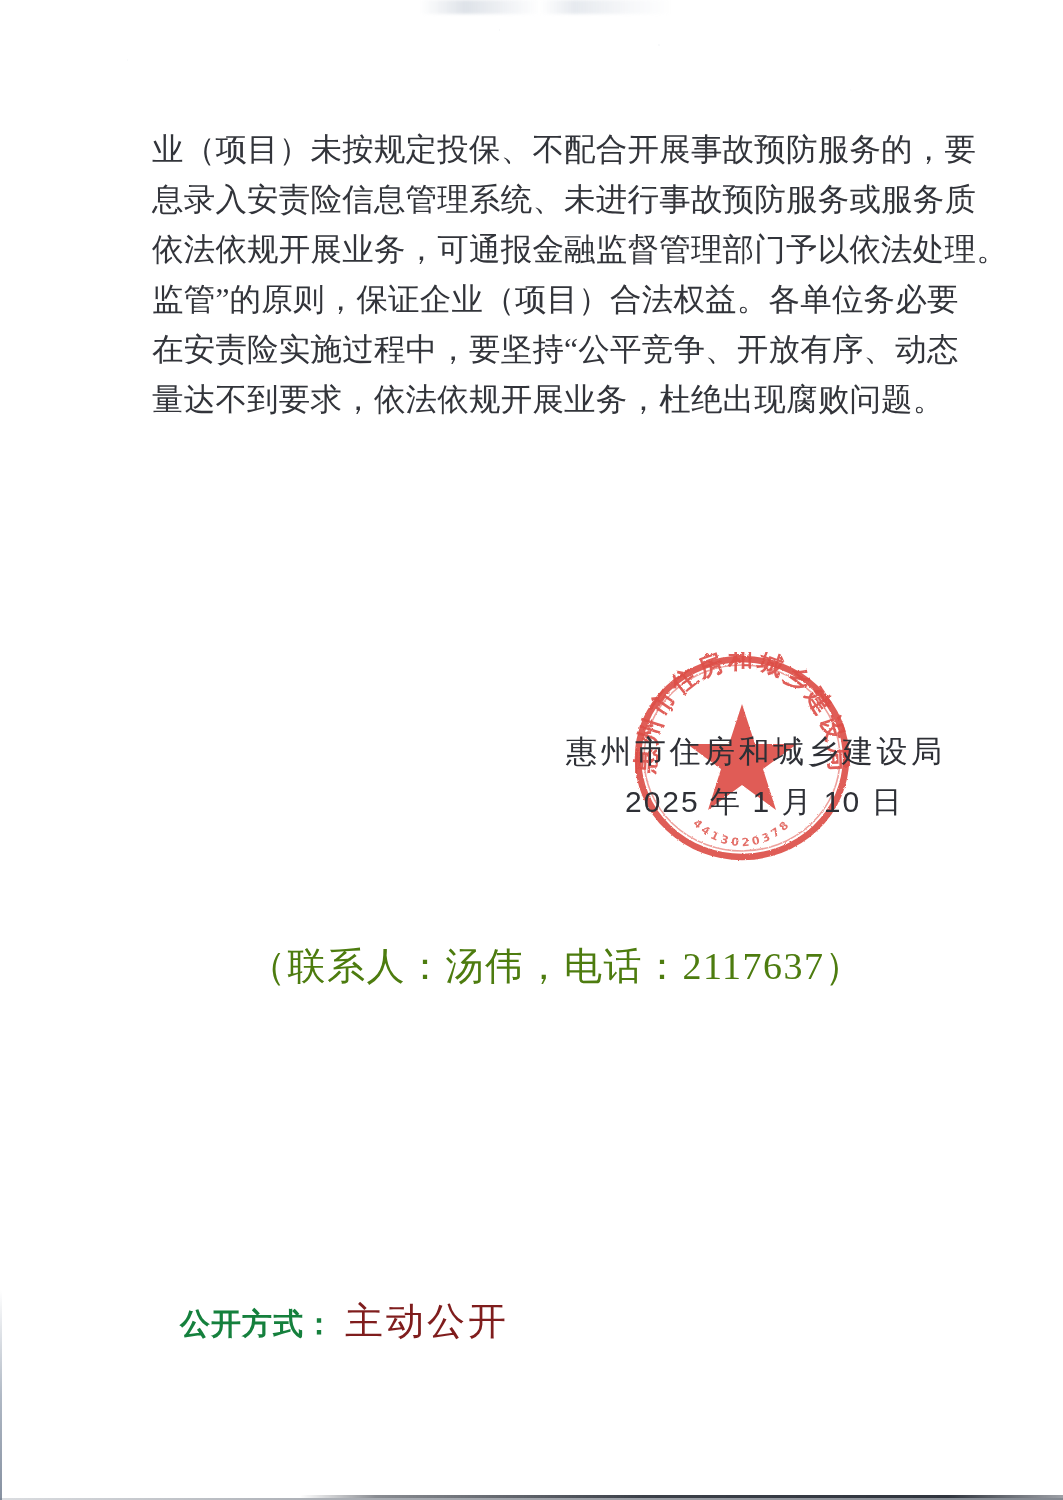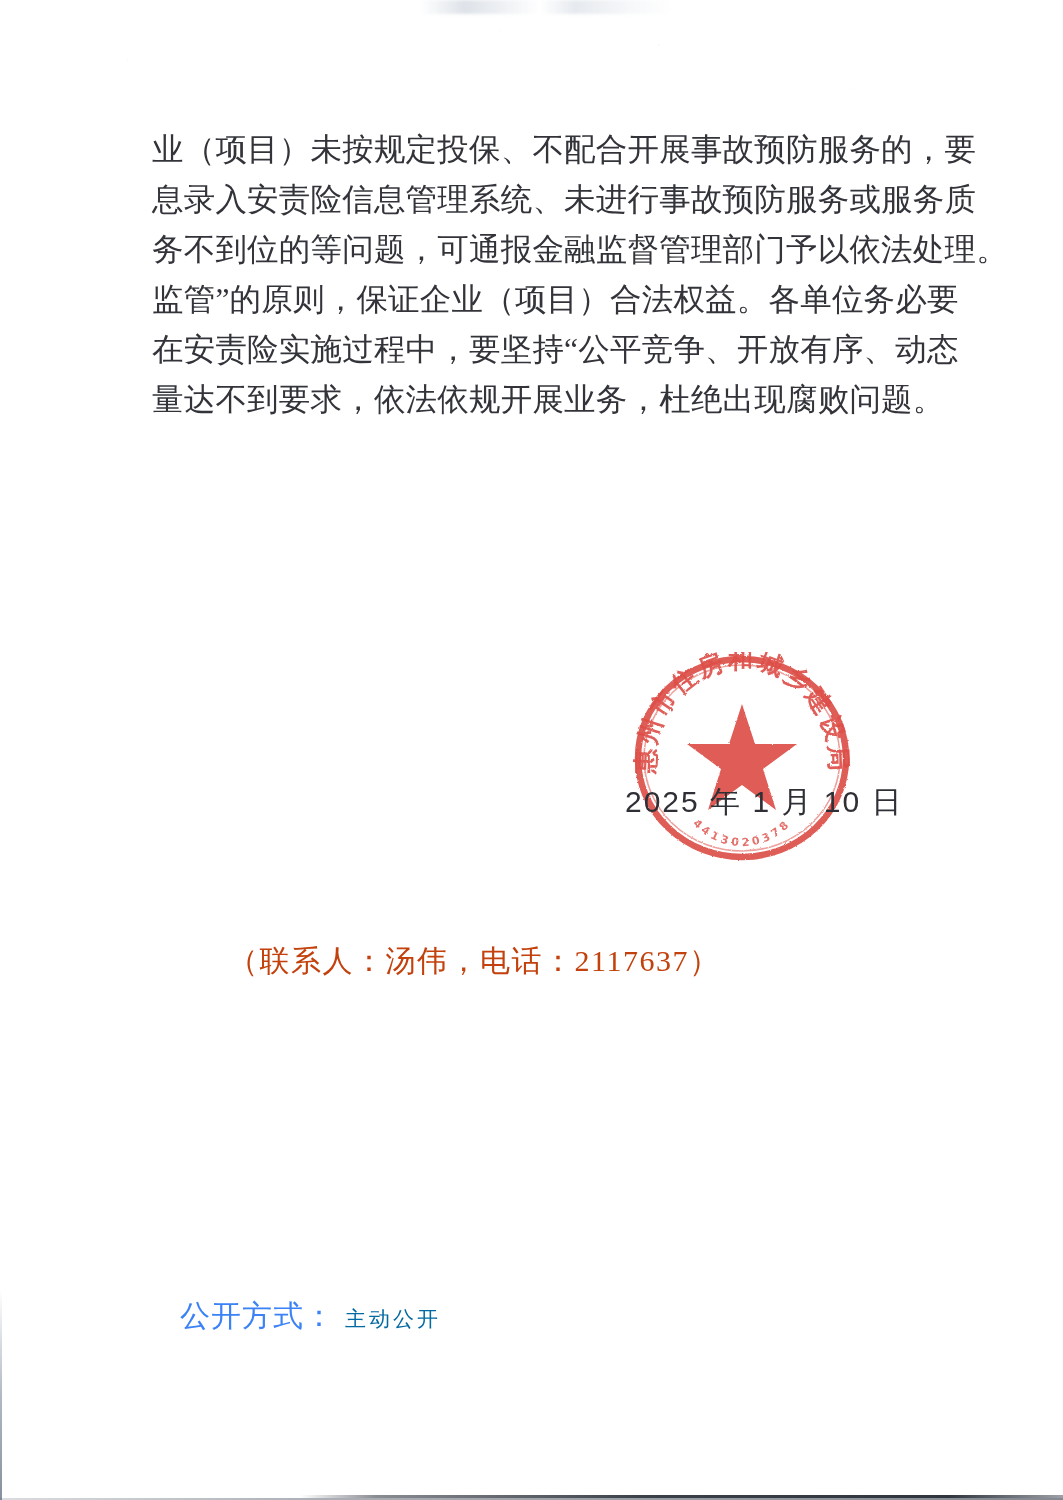--- a/index.html
+++ b/index.html
@@ -142,64 +142,64 @@
     height: 212px;
     z-index: 3;
     pointer-events: none;
     opacity: 0.88;
   }
   .seal svg { width: 100%; height: 100%; display: block; }
 
   
   .contact-line {
     position: absolute;
-    left: 228px;
+    left: 248px;
     top: 941px;
     font-family: "Liberation Serif", "DejaVu Serif", serif;
-    font-size: 30px;
-    color: #c2410c;
+    font-size: 38px;
+    color: #4d7c0f;
     letter-spacing: 1.5px;
     white-space: nowrap;
   }
 
   
   .disclosure {
     position: absolute;
     left: 180px;
     top: 1296px;
     white-space: nowrap;
   }
   .disclosure .label {
     font-family: "DejaVu Sans", "Liberation Sans", sans-serif;
     font-size: 30px;
-    font-weight: 400;
-    color: #3b82f6;
+    font-weight: 700;
+    color: #15803d;
     letter-spacing: 1px;
   }
   .disclosure .value {
     font-family: Liberation Serif, serif;
-    font-size: 21px;
+    font-size: 38px;
     font-weight: 400;
-    color: #0369a1;
+    color: #7f1d1d;
     letter-spacing: 3px;
     margin-left: 10px;
   }
 </style>
 </head>
 <body>
 
 <div class="page">
 
   <div class="scan-speckle"></div>
   <div class="scan-top-smudge"></div>
 
   <div class="body-block">
     <div class="body-line">业（项目）未按规定投保、不配合开展事故预防服务的，要</div>
     <div class="body-line">息录入安责险信息管理系统、未进行事故预防服务或服务质</div>
-    <div class="body-line">务不到位的等问题，可通报金融监督管理部门予以依法处理。</div>
+    <div class="body-line">依法依规开展业务，可通报金融监督管理部门予以依法处理。</div>
     <div class="body-line">监管”的原则，保证企业（项目）合法权益。各单位务必要</div>
     <div class="body-line">在安责险实施过程中，要坚持“公平竞争、开放有序、动态</div>
     <div class="body-line">量达不到要求，依法依规开展业务，杜绝出现腐败问题。</div>
   </div>
 
 
   <div class="seal">
     <svg viewBox="0 0 228 212" xmlns="http://www.w3.org/2000/svg">
       <defs>
         <path id="arcTop" d="M 26 112 A 88 96 0 0 1 202 112" fill="none"></path>
@@ -221,20 +221,21 @@
           <textPath href="#arcTop" startOffset="50%" text-anchor="middle">惠州市住房和城乡建设局</textPath>
         </text>
 
         <text font-family="'DejaVu Sans','Liberation Sans',sans-serif" font-size="11" font-weight="600" fill="#d62b22" letter-spacing="3.5" opacity="0.8">
           <textPath href="#arcBot" startOffset="50%" text-anchor="middle">4413020378</textPath>
         </text>
       </g>
     </svg>
   </div>
 
+  <div class="sign-org">惠州市住房和城乡建设局</div>
   <div class="sign-date">2025 年 1 月 10 日</div>
 
   <div class="contact-line">（联系人：汤伟，电话：2117637）</div>
 
   <div class="disclosure">
     <span class="label">公开方式：</span><span class="value">主动公开</span>
   </div>
 
   <div class="scan-edge-left"></div>
   <div class="scan-edge-bottom"></div>

